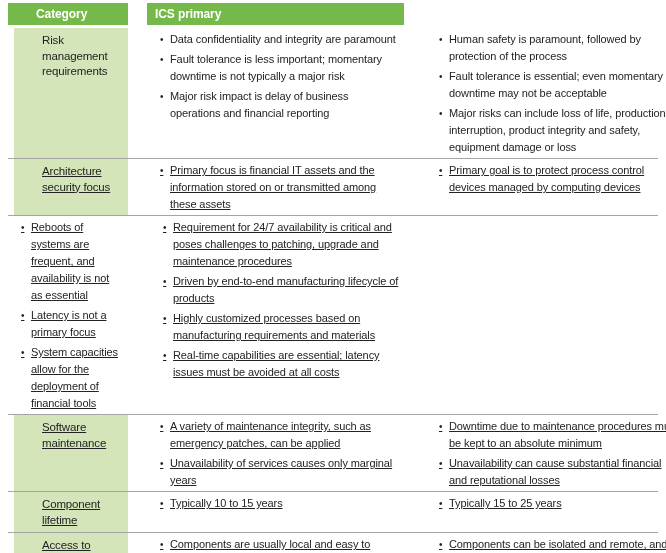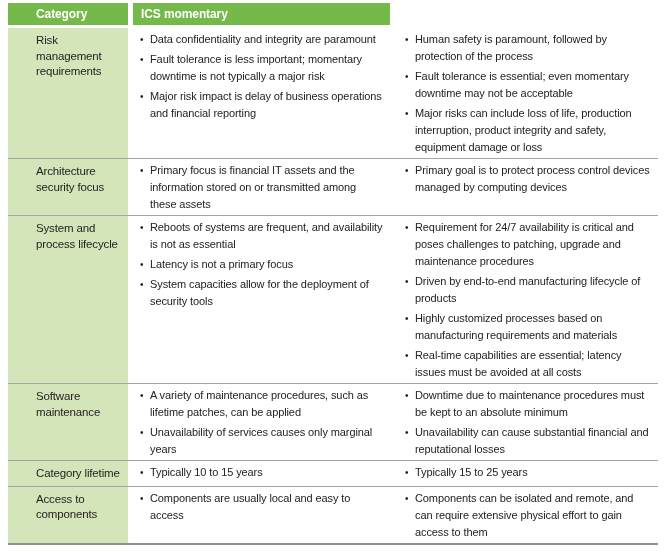--- a/index.html
+++ b/index.html
@@ -16,35 +16,35 @@
   body{
     width:666px;height:553px;overflow:hidden;
     font-family:"Liberation Sans",sans-serif;
     color:var(--body-text);
   }
   .page{padding:3px 8px 0 8px;}
   .cmp-table{width:650px;}
   .thead,.trow{
     display:grid;
     grid-template-columns:120px 257px 263px;
-    column-gap:5px;
+    column-gap:19px;
   }
   .th{
     background:var(--header-bg);
     color:var(--header-text);
     font-size:12px;font-weight:bold;
     line-height:14px;
     padding:4px 6px 4px 8px;
     letter-spacing:-0.1px;
     white-space:nowrap;overflow:hidden;
   }
   .th.cat{padding-left:28px;}
   .tbody{margin-top:3px;border-bottom:2px solid var(--line-bottom);}
-  .trow + .trow{border-top:1.5px solid var(--line);}
-  .td{min-height:100%;}
+  .trow + .trow{border-top:1.5px solid var(--line);text-decoration:underline;}
+  .td{min-height:100%;margin-left:6px;}
   .td.cat{
     background:var(--category-bg);
     font-size:11.5px;line-height:15.5px;
     letter-spacing:-0.15px;
     padding:5px 6px 4px 28px;
   }
   .td.body{padding:3px 0 2px 0;}
   .td.body.biz{padding-left:4px;padding-right:5px;}
   .td.body.ics{padding-left:7px;padding-right:5px;}
   ul.blist{list-style:none;}
@@ -60,21 +60,21 @@
     color:var(--body-text);
   }
 </style>
 </head>
 <body>
 
 <div class="page">
   <div class="cmp-table">
     <div class="thead">
       <div class="th cat">Category</div>
-      <div class="th">ICS momentary</div>
+      <div class="th">ICS primary</div>
     </div>
     <div class="tbody">
         <div class="trow">
           <div class="td cat">Risk management requirements</div>
           <div class="td body biz">
             <ul class="blist">
               <li class="bitem">
                 <span class="bullet">•</span>
                 <span class="btext">Data confidentiality and integrity are paramount</span>
               </li>
@@ -118,34 +118,33 @@
           <div class="td body ics">
             <ul class="blist">
               <li class="bitem">
                 <span class="bullet">•</span>
                 <span class="btext">Primary goal is to protect process control devices managed by computing devices</span>
               </li>
             </ul>
           </div>
         </div>
         <div class="trow">
-          <div class="td cat">System and process lifecycle</div>
           <div class="td body biz">
             <ul class="blist">
               <li class="bitem">
                 <span class="bullet">•</span>
                 <span class="btext">Reboots of systems are frequent, and availability is not as essential</span>
               </li>
               <li class="bitem">
                 <span class="bullet">•</span>
                 <span class="btext">Latency is not a primary focus</span>
               </li>
               <li class="bitem">
                 <span class="bullet">•</span>
-                <span class="btext">System capacities allow for the deployment of security tools</span>
+                <span class="btext">System capacities allow for the deployment of financial tools</span>
               </li>
             </ul>
           </div>
           <div class="td body ics">
             <ul class="blist">
               <li class="bitem">
                 <span class="bullet">•</span>
                 <span class="btext">Requirement for 24/7 availability is critical and poses challenges to patching, upgrade and maintenance procedures</span>
               </li>
               <li class="bitem">
@@ -162,21 +161,21 @@
               </li>
             </ul>
           </div>
         </div>
         <div class="trow">
           <div class="td cat">Software maintenance</div>
           <div class="td body biz">
             <ul class="blist">
               <li class="bitem">
                 <span class="bullet">•</span>
-                <span class="btext">A variety of maintenance procedures, such as lifetime patches, can be applied</span>
+                <span class="btext">A variety of maintenance integrity, such as emergency patches, can be applied</span>
               </li>
               <li class="bitem">
                 <span class="bullet">•</span>
                 <span class="btext">Unavailability of services causes only marginal years</span>
               </li>
             </ul>
           </div>
           <div class="td body ics">
             <ul class="blist">
               <li class="bitem">
@@ -184,21 +183,21 @@
                 <span class="btext">Downtime due to maintenance procedures must be kept to an absolute minimum</span>
               </li>
               <li class="bitem">
                 <span class="bullet">•</span>
                 <span class="btext">Unavailability can cause substantial financial and reputational losses</span>
               </li>
             </ul>
           </div>
         </div>
         <div class="trow">
-          <div class="td cat">Category lifetime</div>
+          <div class="td cat">Component lifetime</div>
           <div class="td body biz">
             <ul class="blist">
               <li class="bitem">
                 <span class="bullet">•</span>
                 <span class="btext">Typically 10 to 15 years</span>
               </li>
             </ul>
           </div>
           <div class="td body ics">
             <ul class="blist">

